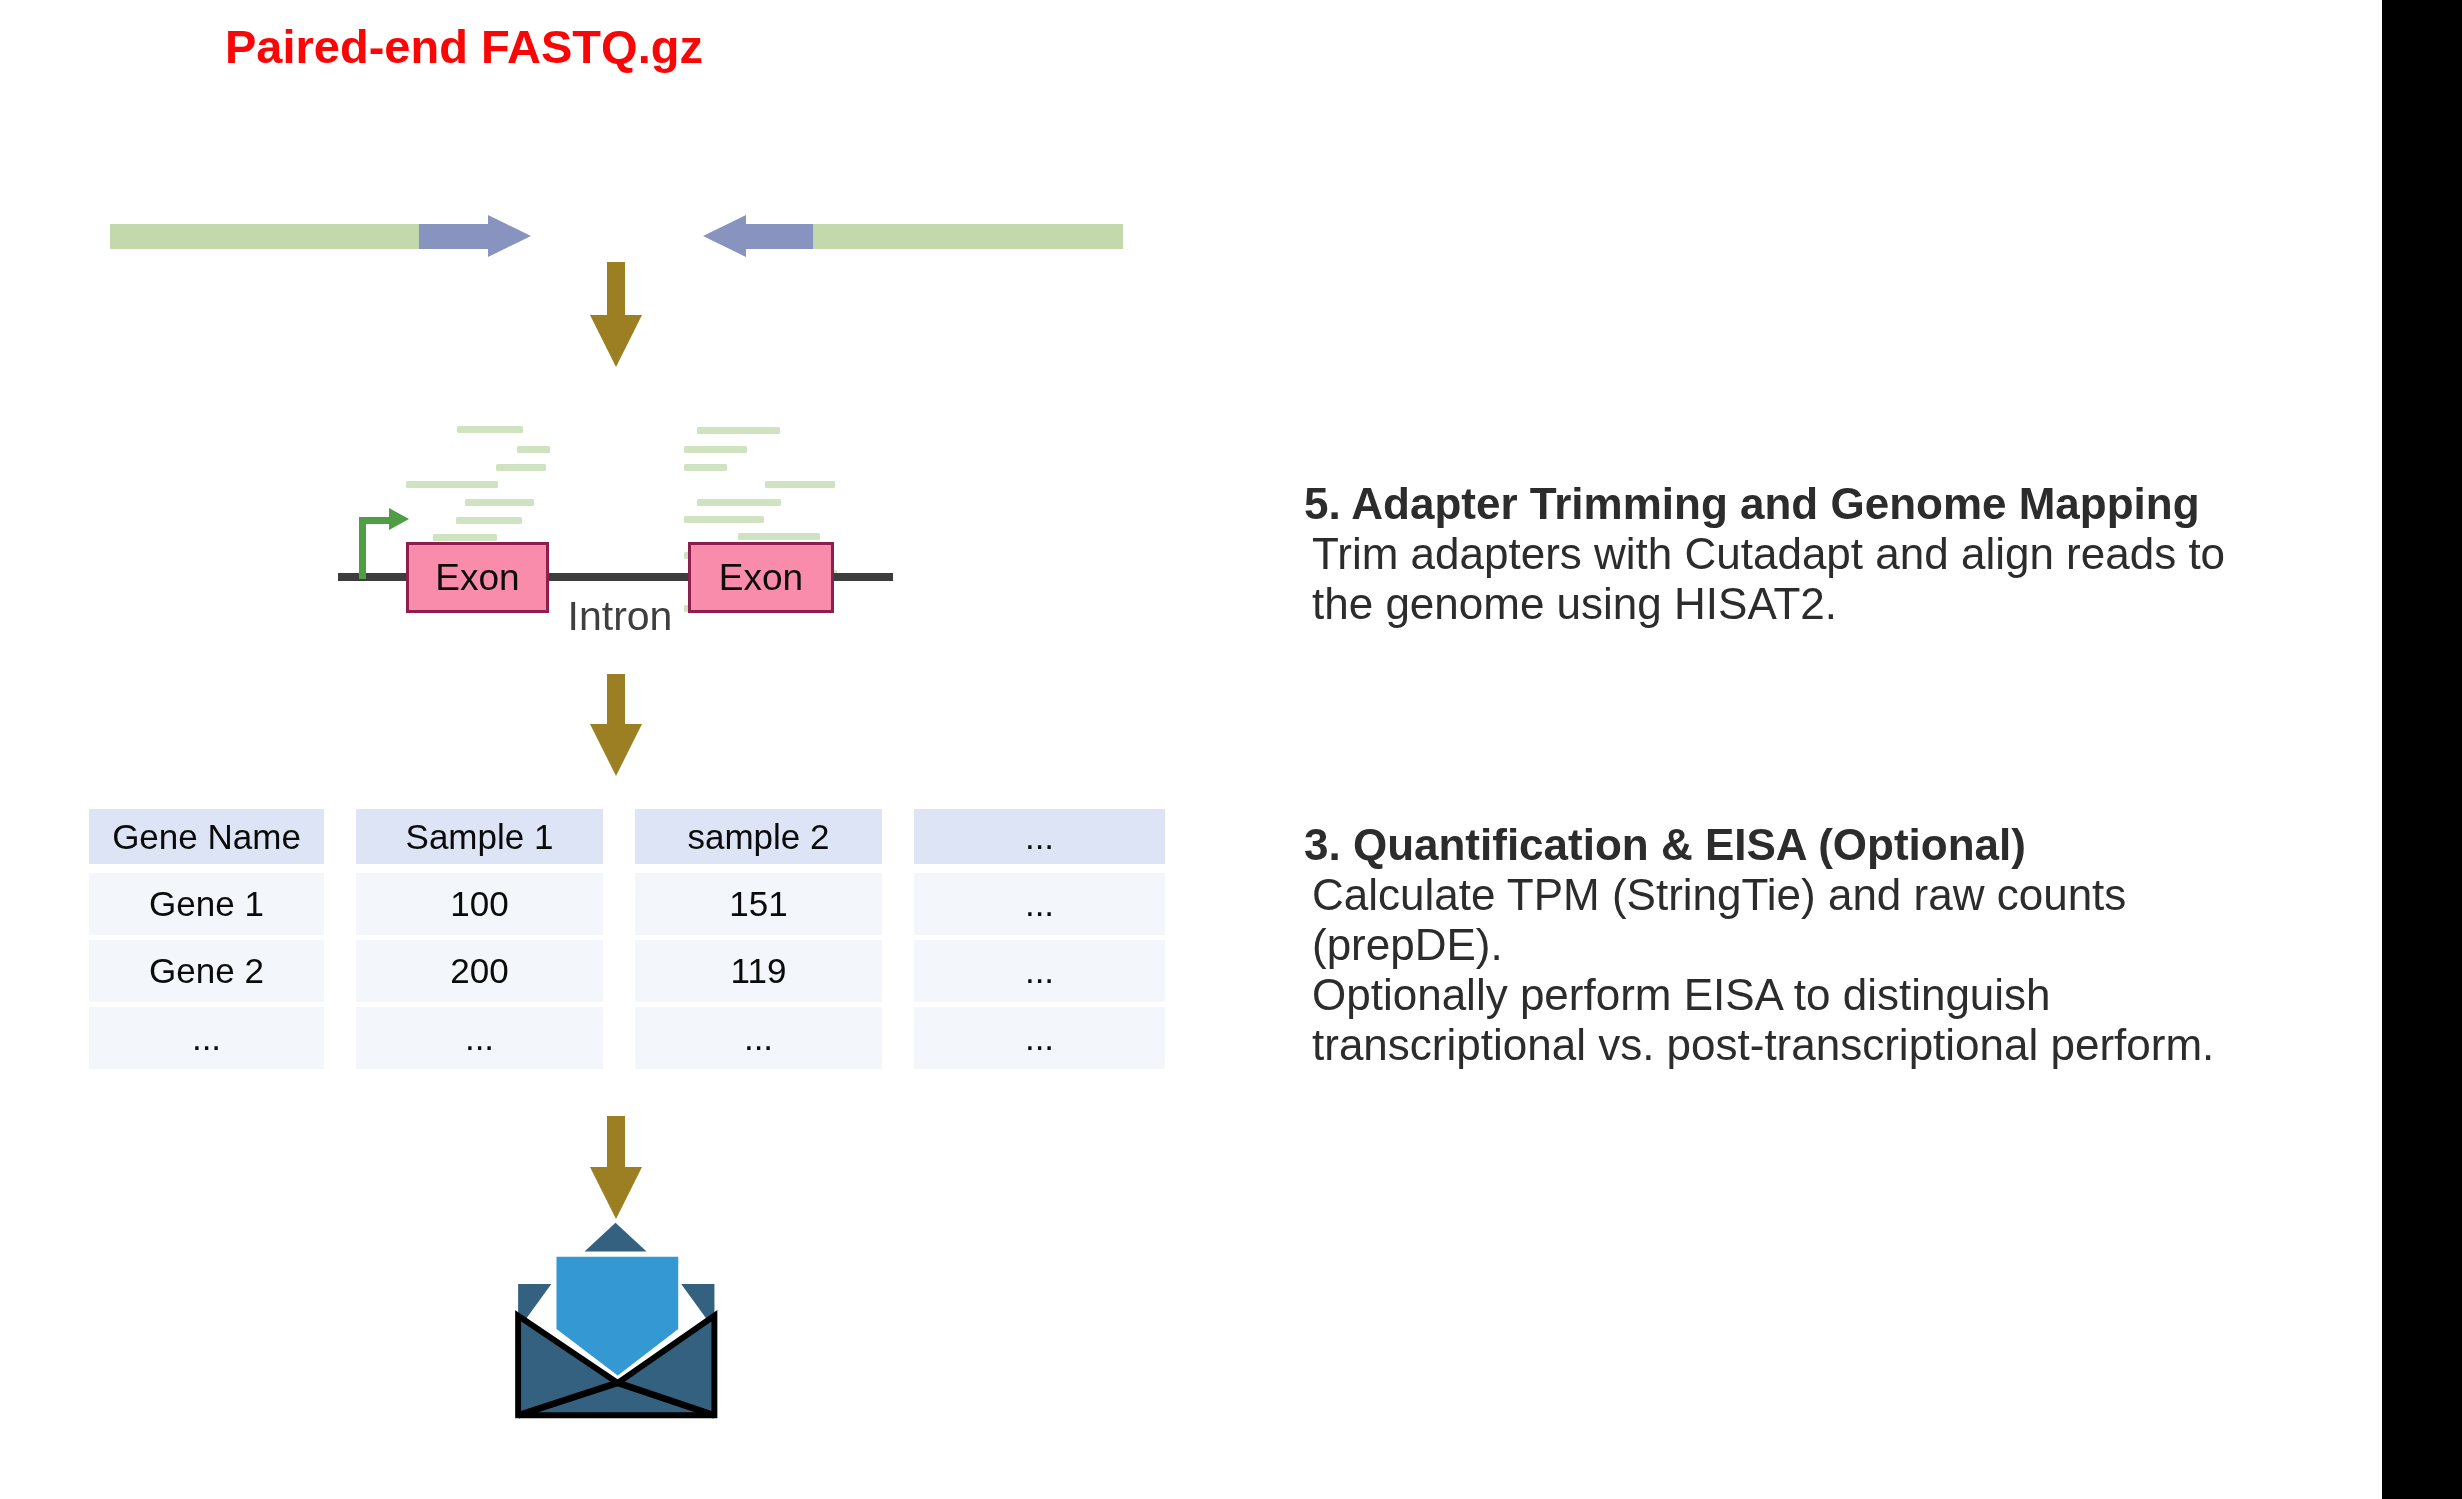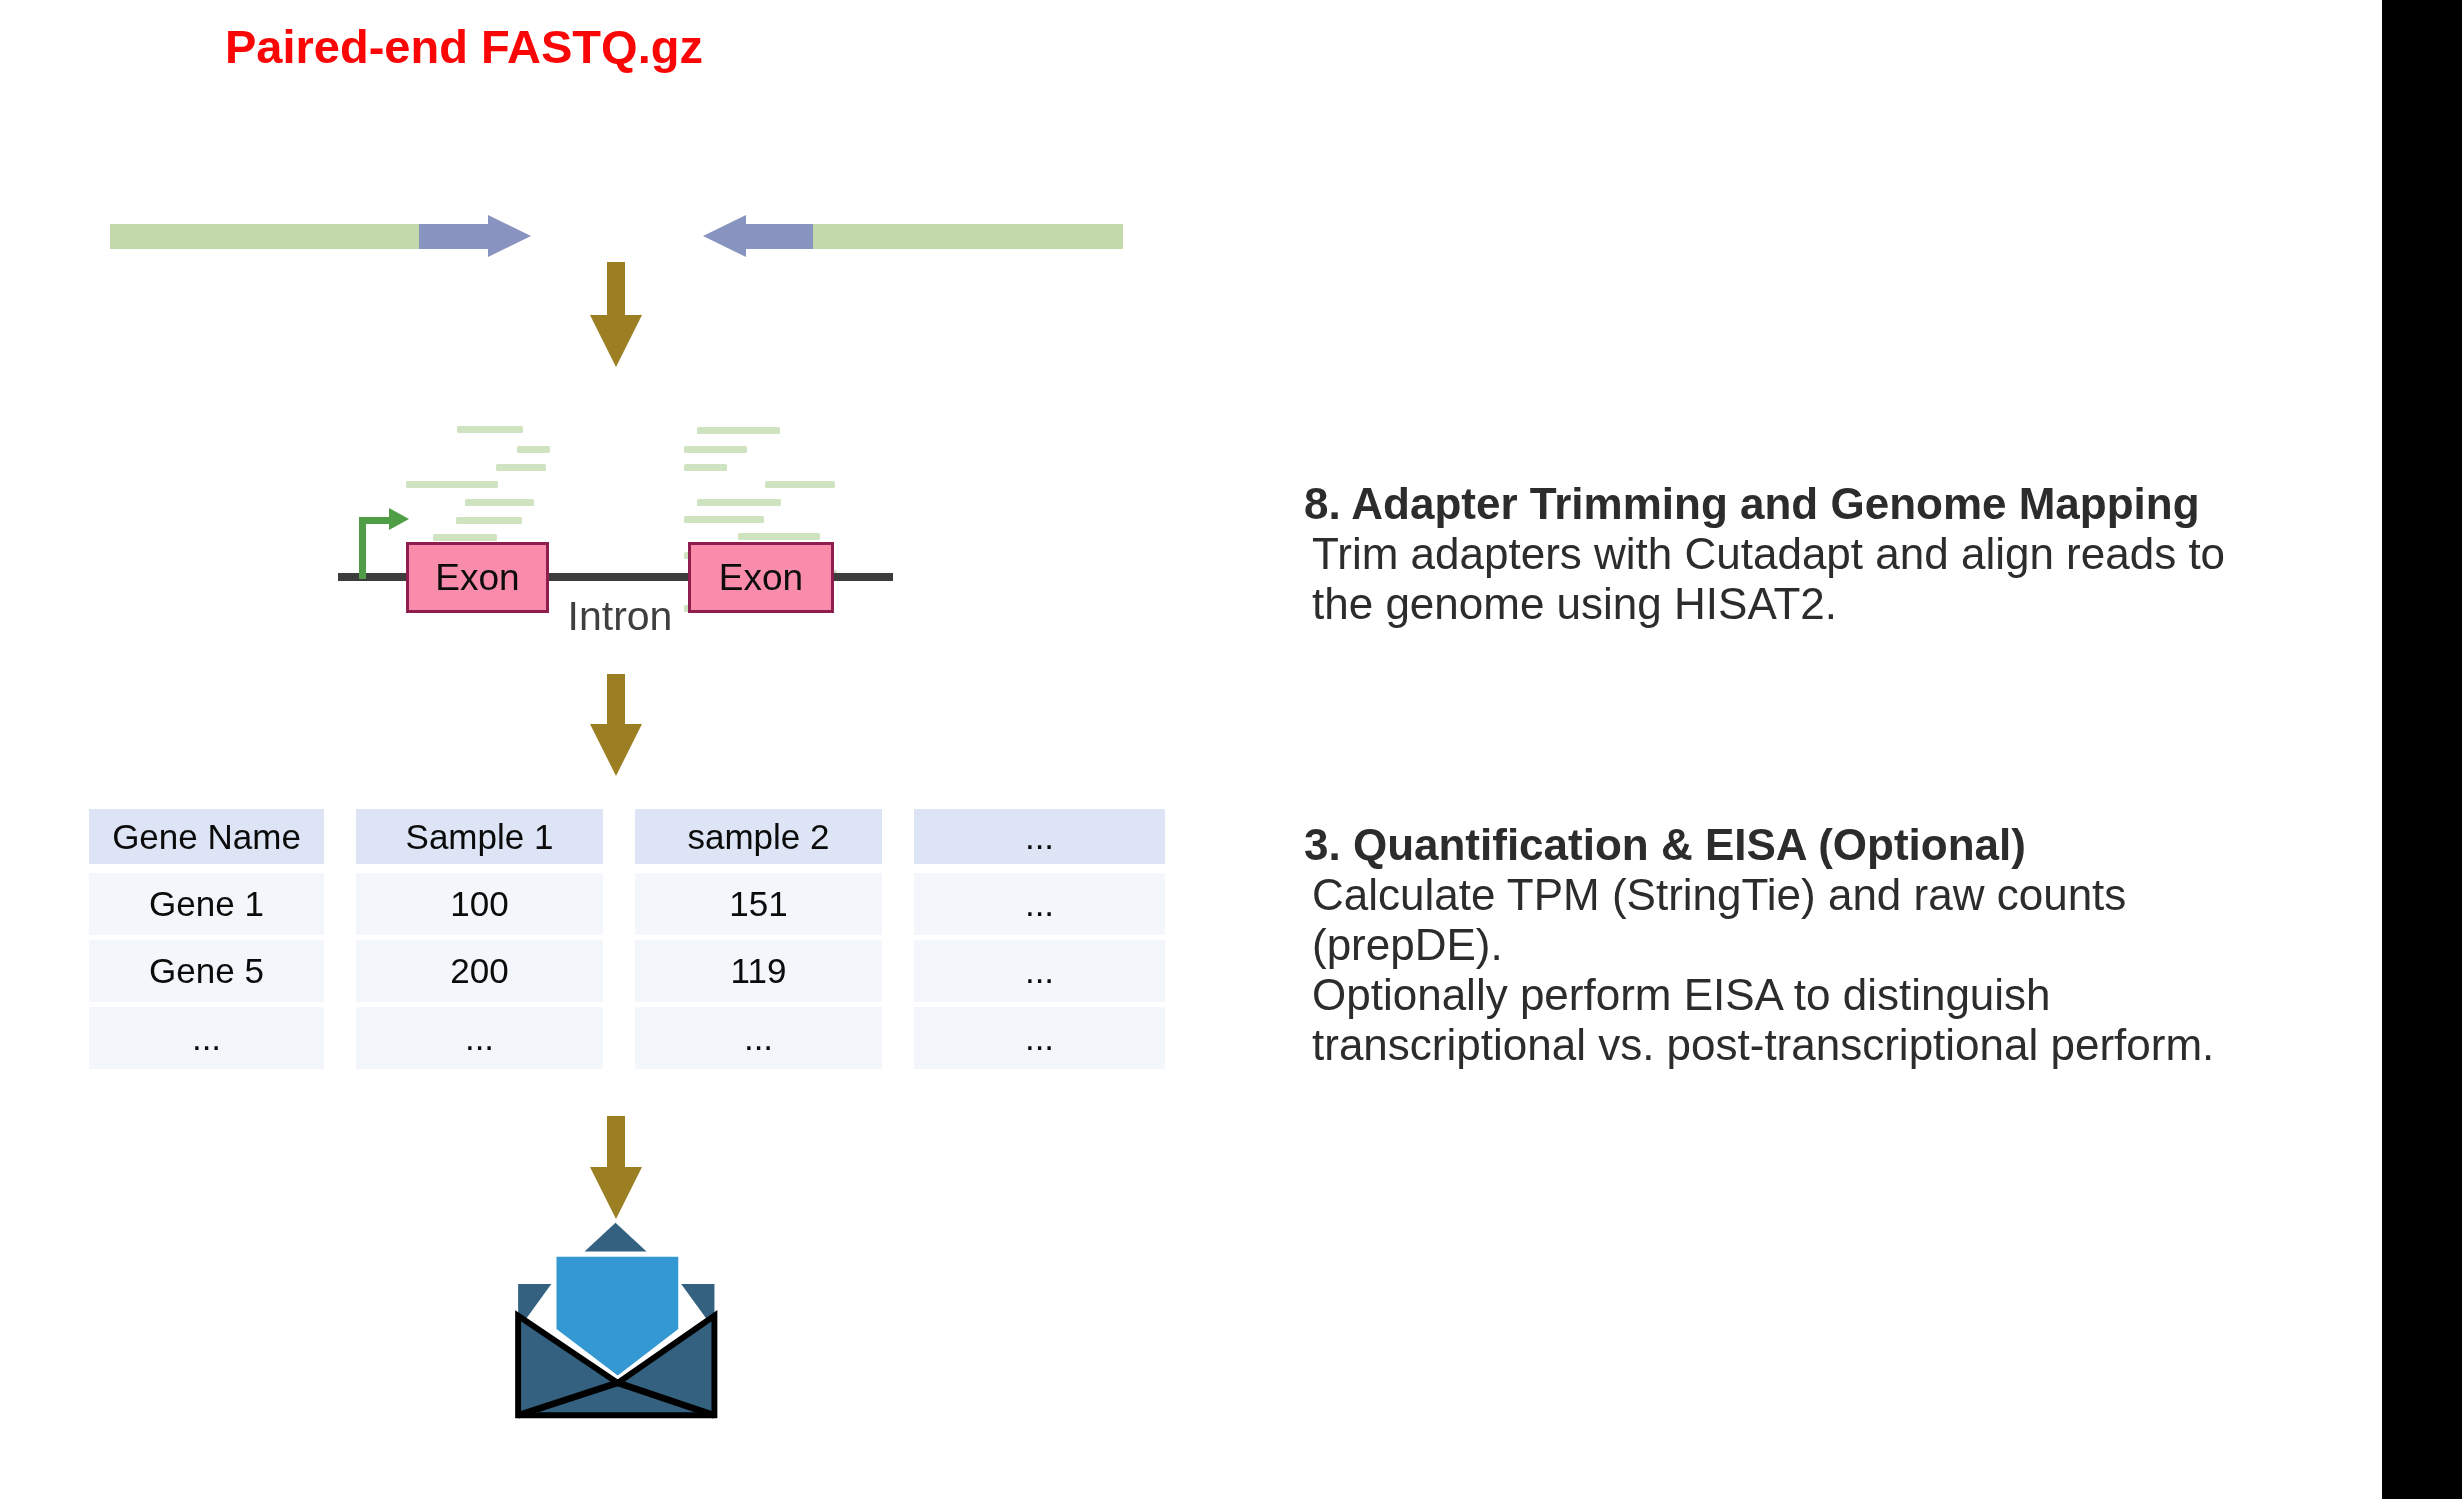--- a/index.html
+++ b/index.html
@@ -127,21 +127,21 @@
     <div class="abs gene-line"></div>
     <div class="abs prom-stem"></div>
     <div class="abs prom-horiz"></div>
     <div class="abs prom-head"></div>
     <div class="abs exon" style="left:406px;width:137px;">Exon</div>
     <div class="abs exon" style="left:688px;width:140px;">Exon</div>
     <div class="abs intron">Intron</div>
   </div>
 
   <div class="abs step" style="top:479px;">
-    <div class="h">8. Adapter Trimming and Genome Mapping</div>
+    <div class="h">5. Adapter Trimming and Genome Mapping</div>
     <div class="l">Trim adapters with Cutadapt and align reads to</div>
     <div class="l">the genome using HISAT2.</div>
   </div>
 
   <div>
     <div class="abs gold-shaft" style="top:674px;height:51px;"></div>
     <div class="abs gold-head" style="top:724px;"></div>
   </div>
 
   <div class="abs tbl">
@@ -151,21 +151,21 @@
       <div class="cell">sample 2</div>
       <div class="cell">...</div>
     </div>
     <div class="trow">
       <div class="cell">Gene 1</div>
       <div class="cell">100</div>
       <div class="cell">151</div>
       <div class="cell">...</div>
     </div>
     <div class="trow">
-      <div class="cell">Gene 5</div>
+      <div class="cell">Gene 2</div>
       <div class="cell">200</div>
       <div class="cell">119</div>
       <div class="cell">...</div>
     </div>
     <div class="trow">
       <div class="cell">...</div>
       <div class="cell">...</div>
       <div class="cell">...</div>
       <div class="cell">...</div>
     </div>

